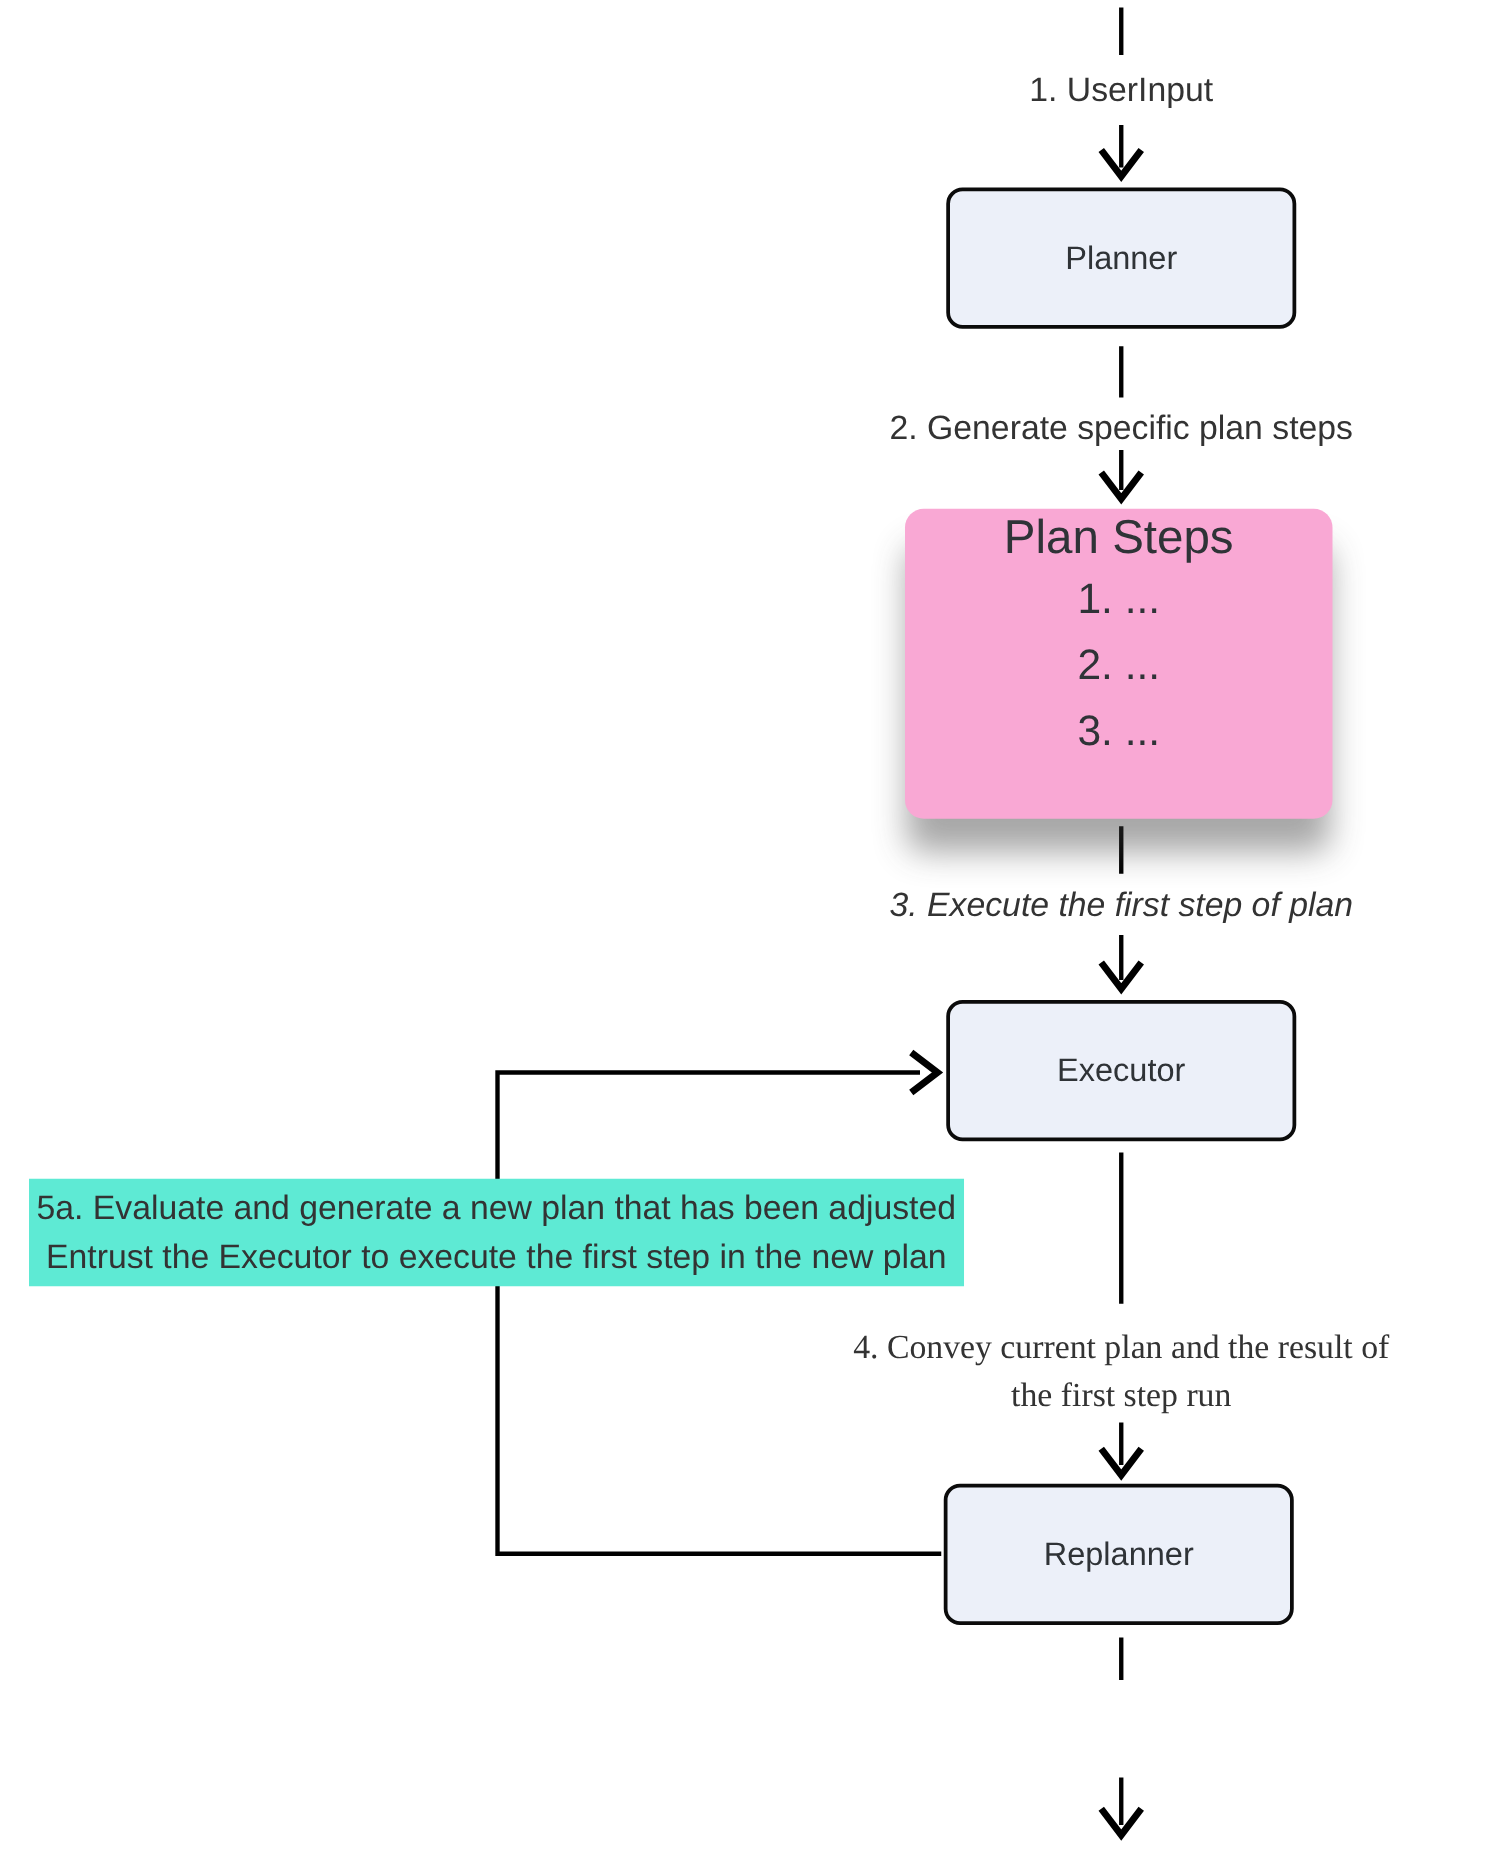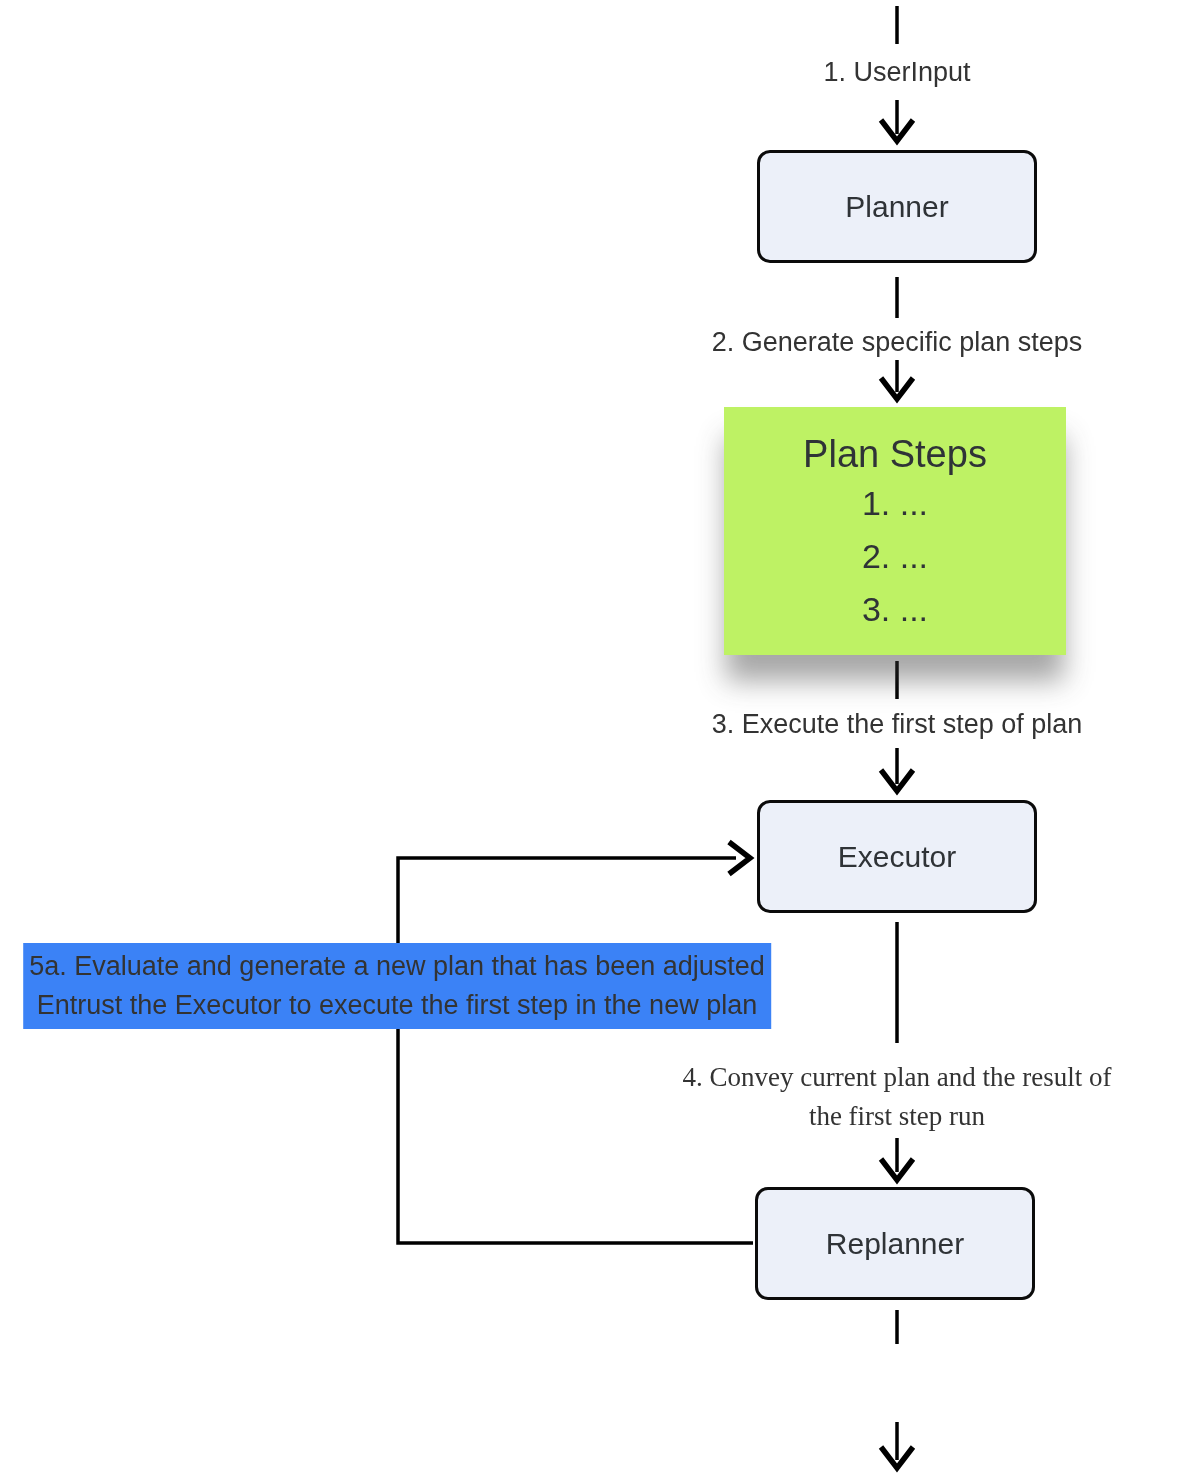--- a/index.html
+++ b/index.html
@@ -26,40 +26,40 @@
   .node {
     position: absolute;
     width: 280px;
     height: 113px;
     background: #ECF0F9;
     border: 3.5px solid #0B0B0B;
     border-radius: 13px;
     display: flex;
     align-items: center;
     justify-content: center;
-    font-size: 30px;
+    font-size: 26px;
     color: #2F3337;
     box-sizing: border-box;
   }
   .node-planner   { left: 757px; top: 150px; }
   .node-executor  { left: 757px; top: 800px; }
   .node-replanner { left: 755px; top: 1187px; text-align: center; }
 
   .note-box {
     position: absolute;
     left: 724px;
     top: 407px;
     width: 342px;
     height: 248px;
-    background: #bef264;
+    background: #f9a8d4;
     box-shadow: 0 28px 26px -2px rgba(60, 60, 60, 0.45);
     text-align: center;
     box-sizing: border-box;
-    padding-top: 24px;
     color: #2F3337;
+    border-radius: 15px;
   }
   .note-title {
     font-size: 38px;
     line-height: 46px;
   }
   .note-item {
     font-size: 34px;
     line-height: 53px;
   }
 
@@ -67,22 +67,22 @@
     position: absolute;
     transform: translateX(-50%);
     white-space: nowrap;
     text-align: center;
     font-size: 27px;
     line-height: 39px;
     color: #333333;
   }
   .lbl-step1  { left: 897px; top: 53px; }
   .lbl-step2  { left: 897px; top: 323px; text-align: center; }
-  .lbl-step3  { left: 897px; top: 705px; }
-  .lbl-step5a { left: 397px; top: 943px; background: #3b82f6; padding: 4px 6px; }
+  .lbl-step3  { left: 897px; top: 705px; font-style: italic; }
+  .lbl-step5a { left: 397px; top: 943px; background: #5eead4; padding: 4px 6px; }
   .lbl-step4  { left: 897px; top: 1058px; font-family: Liberation Serif, serif; }
   .lbl-step5b { left: 897px; top: 1342px; }
 </style>
 </head>
 <body>
 
 <div class="canvas">
 
   <svg class="connectors" viewBox="0 0 1192 1480" xmlns="http://www.w3.org/2000/svg">
     <g stroke="#000000" stroke-width="3.5" fill="none">

